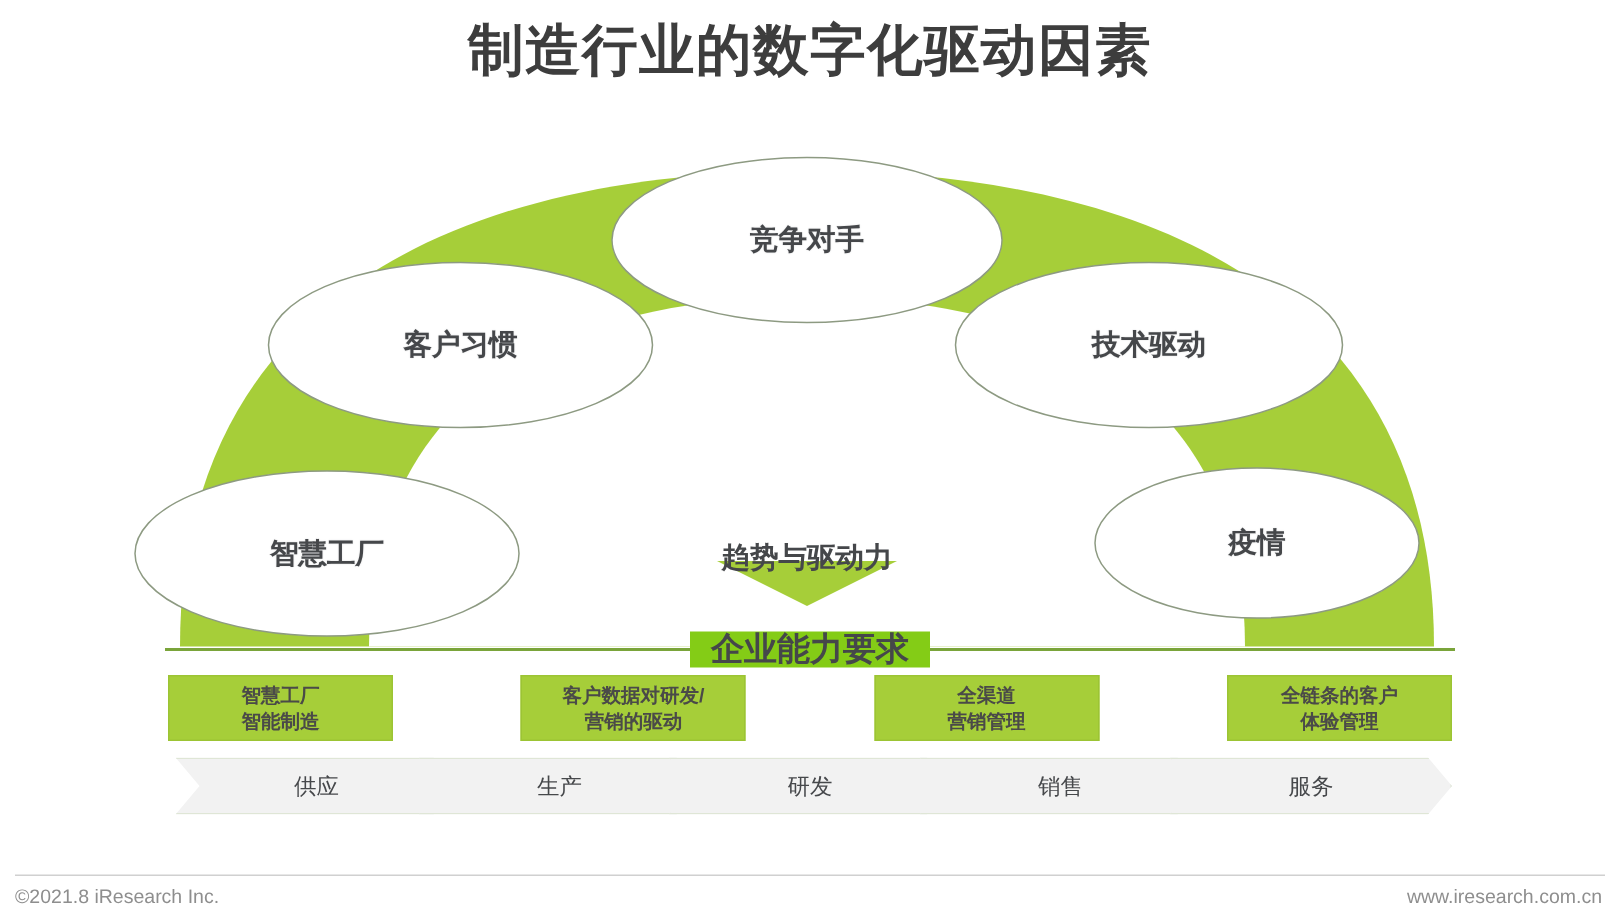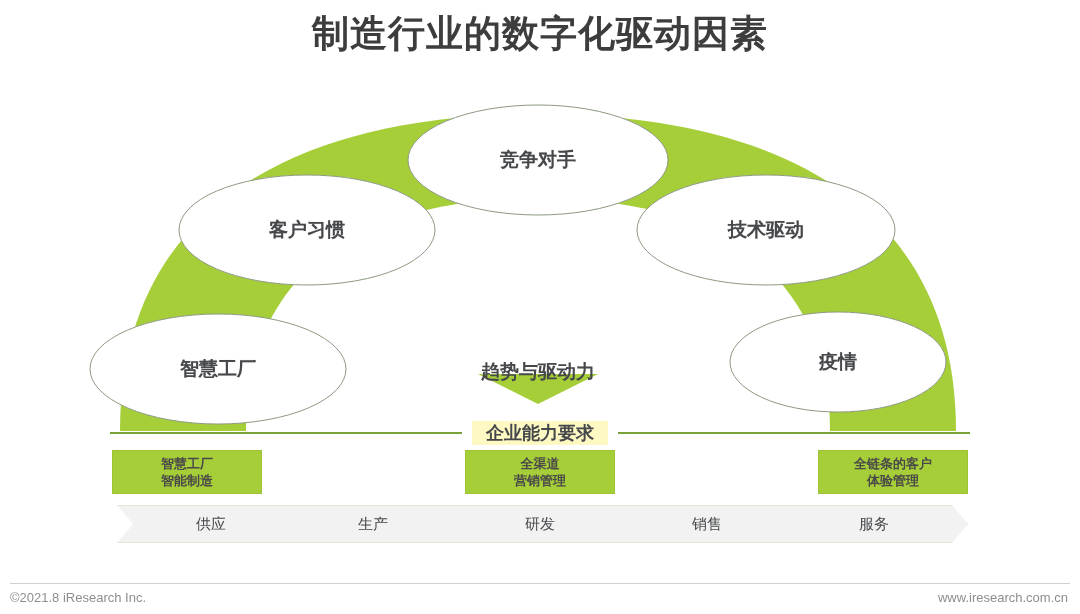--- a/index.html
+++ b/index.html
@@ -64,23 +64,23 @@
     position: absolute;
     top: 11px; height: 2px;
     background: #7aa43a;
   }
   .divider-line.left  { left: 0;   width: 352px; }
   .divider-line.right { right: 0;  width: 352px; }
   .divider-caption {
     position: absolute;
     left: 50%; top: 0;
     transform: translateX(-50%);
-    background: #fef9c3;
+    background: #84cc16;
     padding: 0 14px;
-    font-size: 18px;
+    font-size: 22px;
     font-weight: bold;
     color: #45474a;
     line-height: 24px;
     white-space: nowrap;
   }
 
   
   #cap-row {
     position: absolute;
     left: 112px; top: 450px;
@@ -208,20 +208,26 @@
 
   <div id="cap-row">
     <div class="cap-box">
       <span>
         <span>智慧工厂</span><br>
         <span>智能制造</span>
       </span>
     </div>
     <div class="cap-box">
       <span>
+        <span>客户数据对研发/</span><br>
+        <span>营销的驱动</span>
+      </span>
+    </div>
+    <div class="cap-box">
+      <span>
         <span>全渠道</span><br>
         <span>营销管理</span>
       </span>
     </div>
     <div class="cap-box">
       <span>
         <span>全链条的客户</span><br>
         <span>体验管理</span>
       </span>
     </div>

